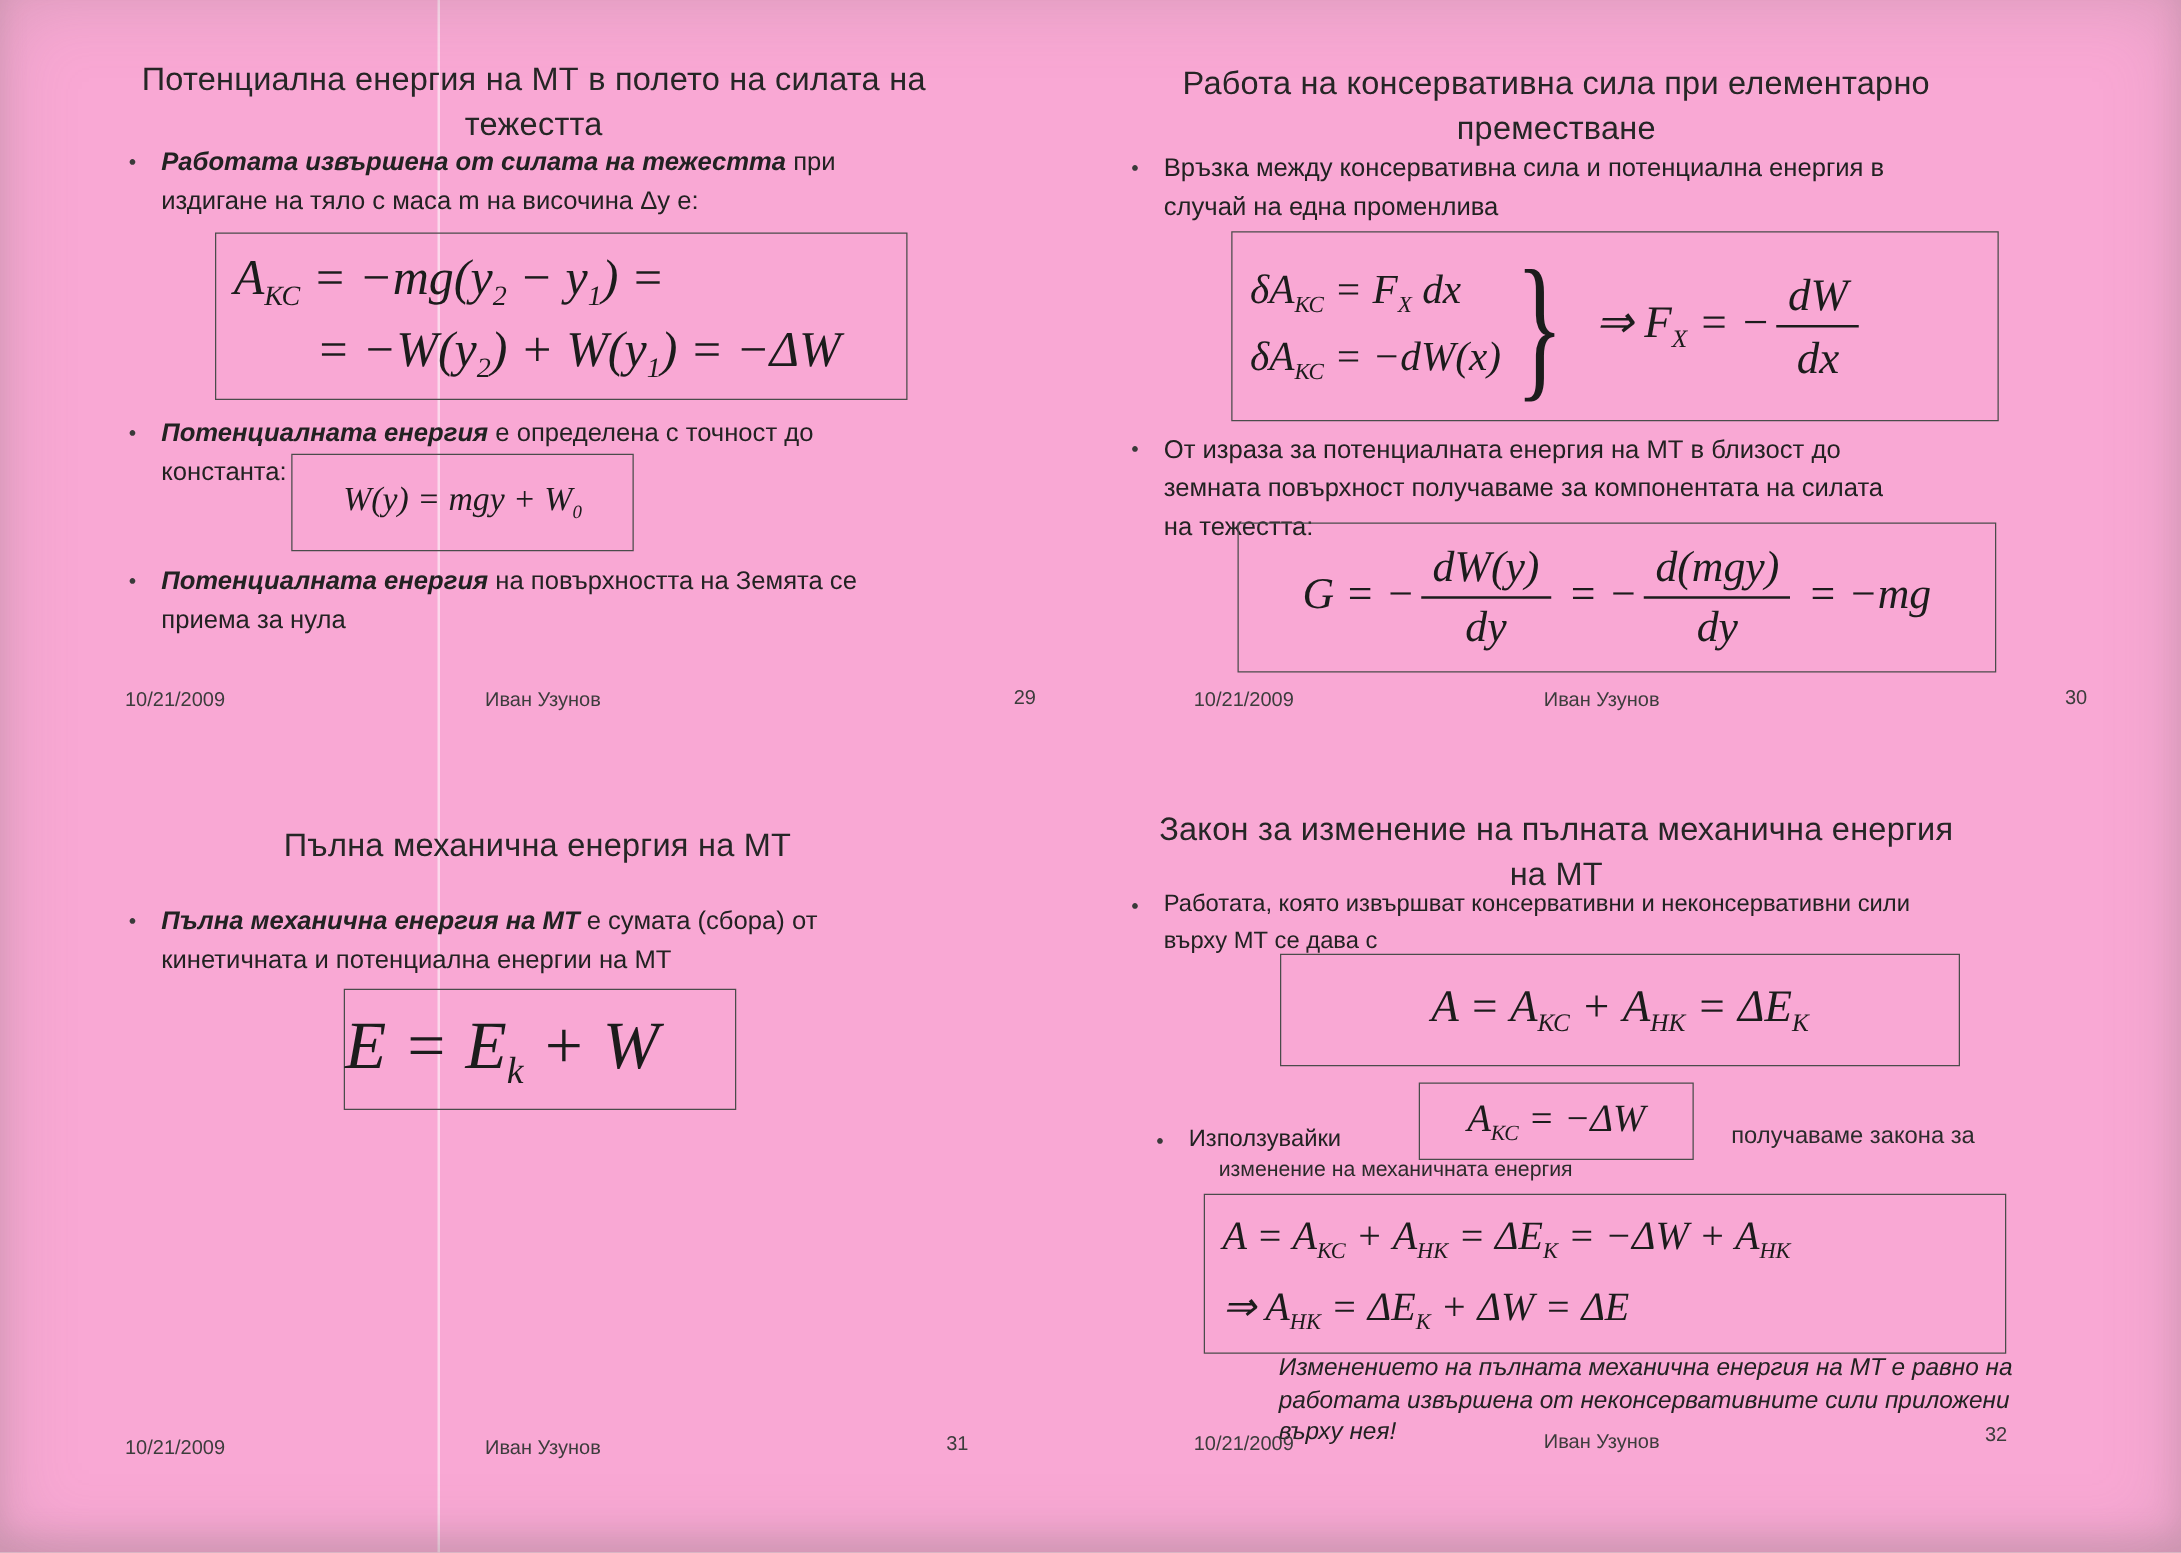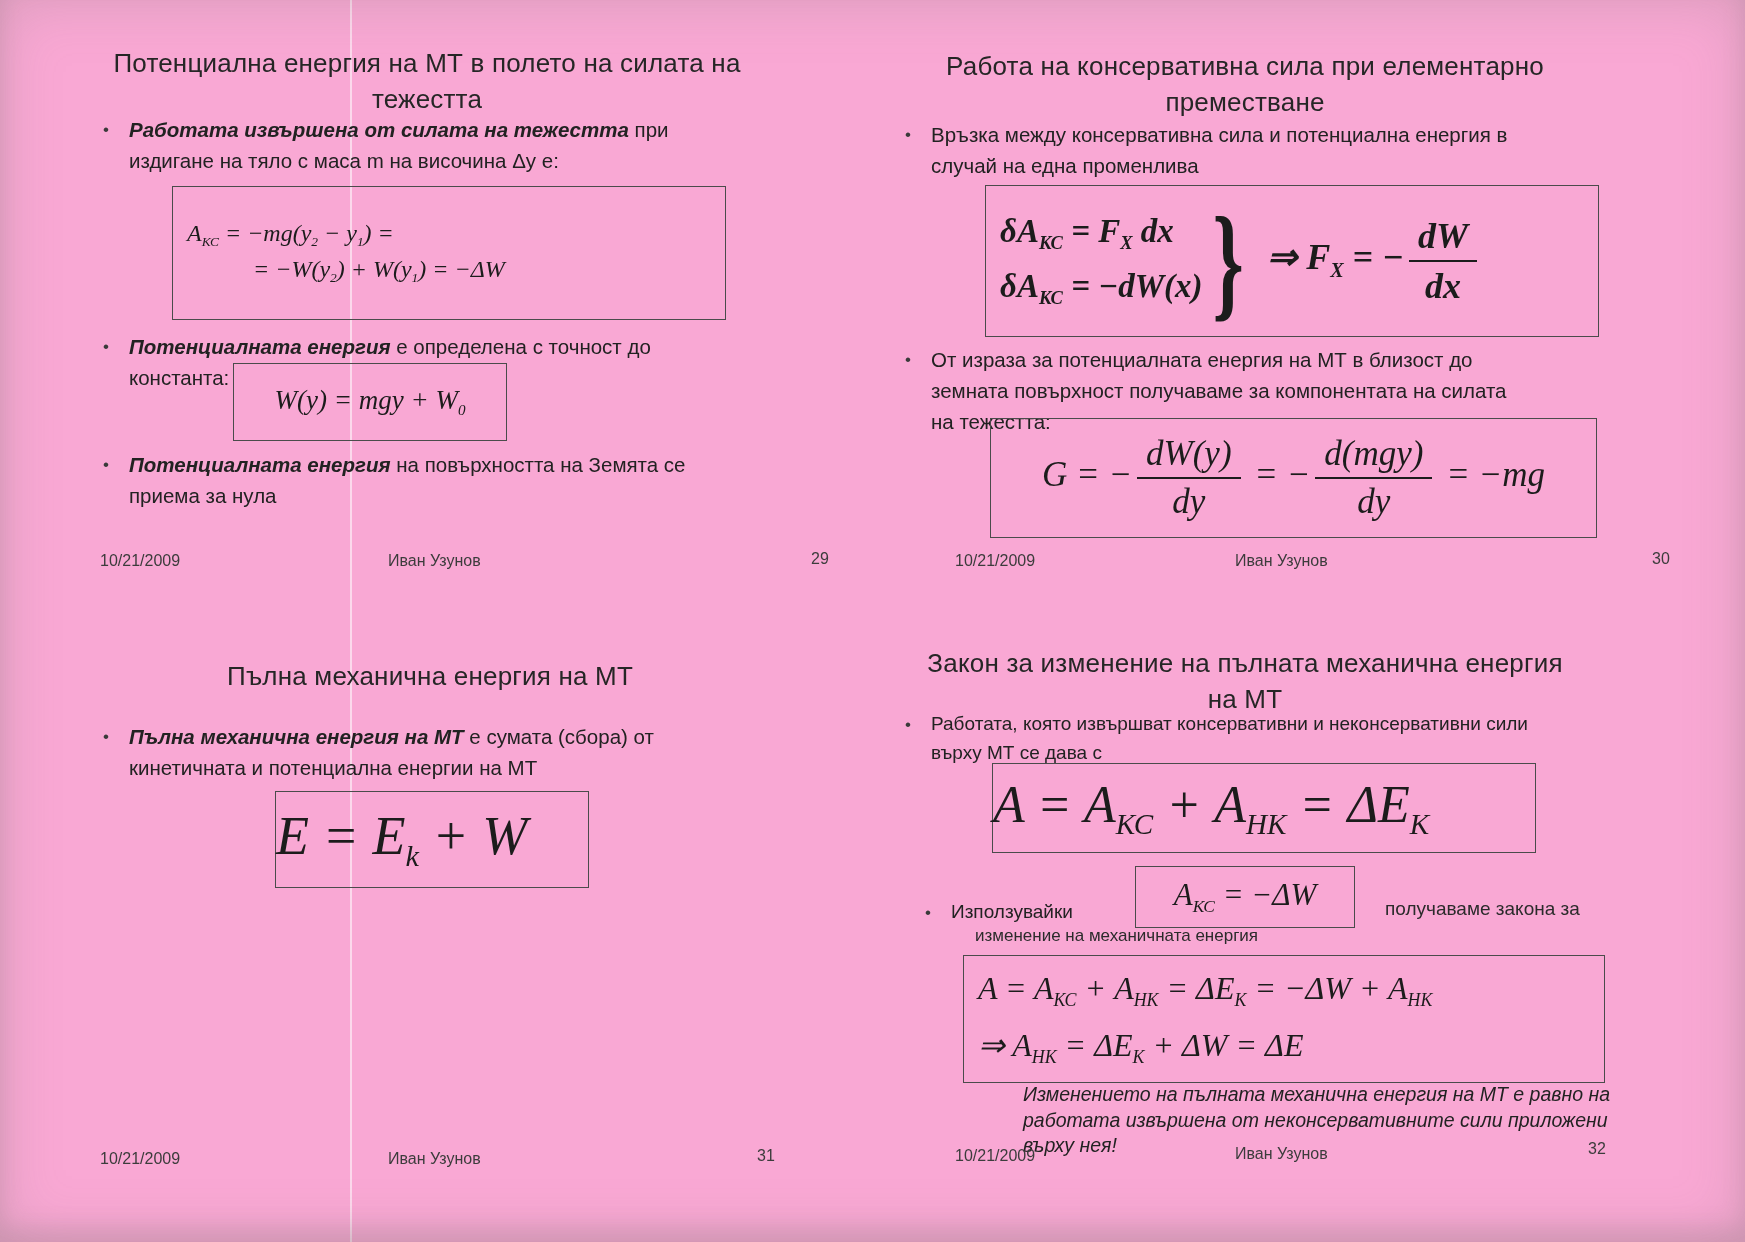--- a/index.html
+++ b/index.html
@@ -46,21 +46,21 @@
   <div class="fold" style="left:350px;"></div>
 
   <div class="slide s1">
     <div class="title" style="left:22px;top:5px;width:640px;">Потенциална енергия на МТ в полето на силата на тежестта</div>
 
     <div class="bullet" style="left:18px;top:75px;width:608px;">
       <span class="dot">•</span>
       <span><span class="lead">Работата извършена от силата на тежестта</span><span> при издигане на тяло с маса m на височина  Δy е:</span></span>
     </div>
 
-    <div class="fbox" style="left:87px;top:146px;width:552px;height:132px;font-size:24px;">
+    <div class="fbox" style="left:87px;top:146px;width:552px;height:132px;font-size:40px;">
       <div class="lines" style="padding-left:14px;gap:6px;">
         <span class="mline">A<sub>КС</sub> = −mg(y<sub>2</sub> − y<sub>1</sub>) =</span>
         <span class="mline" style="padding-left:66px;">= −W(y<sub>2</sub>) + W(y<sub>1</sub>) = −ΔW</span>
       </div>
     </div>
 
     <div class="bullet" style="left:18px;top:292px;width:650px;">
       <span class="dot">•</span>
       <span><span class="lead">Потенциалната енергия</span><span> е определена с точност до константа:</span></span>
     </div>
@@ -80,21 +80,21 @@
   </div>
 
   <div class="slide s2">
     <div class="title" style="left:45px;top:8px;width:640px;">Работа на консервативна сила при елементарно преместване</div>
 
     <div class="bullet" style="left:25px;top:80px;width:622px;">
       <span class="dot">•</span>
       <span>Връзка между консервативна сила и потенциална енергия в случай на една променлива</span>
     </div>
 
-    <div class="fbox" style="left:105px;top:145px;width:612px;height:150px;font-size:33px;font-weight:bold;">
+    <div class="fbox" style="left:105px;top:145px;width:612px;height:150px;font-size:33px;">
       <div class="lines" style="padding-left:14px;gap:14px;">
         <span class="mline">δA<sub>КС</sub> = F<sub>X</sub> dx</span>
         <span class="mline">δA<sub>КС</sub> = −dW(x)</span>
       </div>
       <span class="brace">}</span>
       <span class="mline" style="margin-left:14px;font-size:36px;">⇒ F<sub>X</sub> = −<span class="frac"><span class="num">dW</span><span class="den">dx</span></span></span>
     </div>
 
     <div class="bullet" style="left:25px;top:305px;width:618px;">
       <span class="dot">•</span>
@@ -128,21 +128,21 @@
   </div>
 
   <div class="slide s4">
     <div class="title" style="left:40px;top:15px;width:650px;">Закон за изменение на пълната механична енергия на МТ</div>
 
     <div class="bullet" style="left:25px;top:80px;width:675px;font-size:19px;">
       <span class="dot">•</span>
       <span>Работата, която извършват консервативни и неконсервативни сили върху МТ се дава с</span>
     </div>
 
-    <div class="fbox" style="left:112px;top:133px;width:542px;height:88px;font-size:52px;justify-content:flex-start;">
+    <div class="fbox" style="left:144px;top:133px;width:542px;height:88px;font-size:36px;justify-content:center;">
       <span class="mline">A = A<sub>КС</sub> + A<sub>НК</sub> = ΔE<sub>K</sub></span>
     </div>
 
     <div class="fbox" style="left:255px;top:236px;width:218px;height:60px;font-size:31px;justify-content:center;">
       <span class="mline">A<sub>КС</sub> = −ΔW</span>
     </div>
 
     <div class="bullet" style="left:45px;top:268px;width:240px;font-size:19px;">
       <span class="dot">•</span>
       <span>Използувайки</span>

